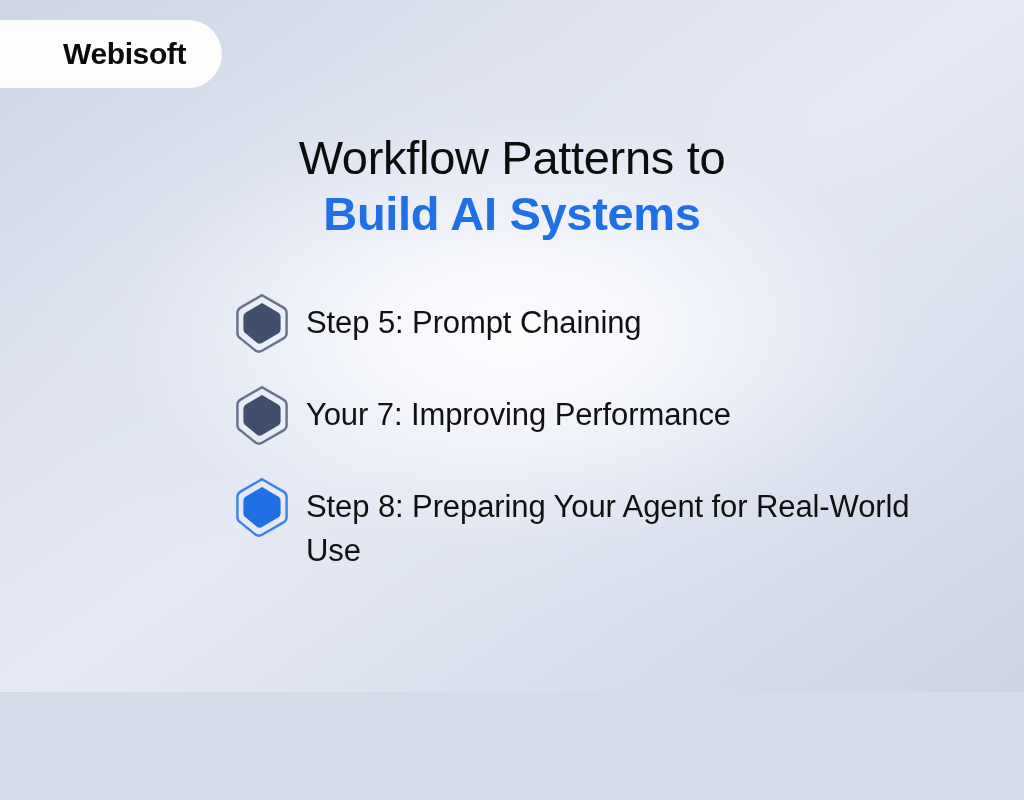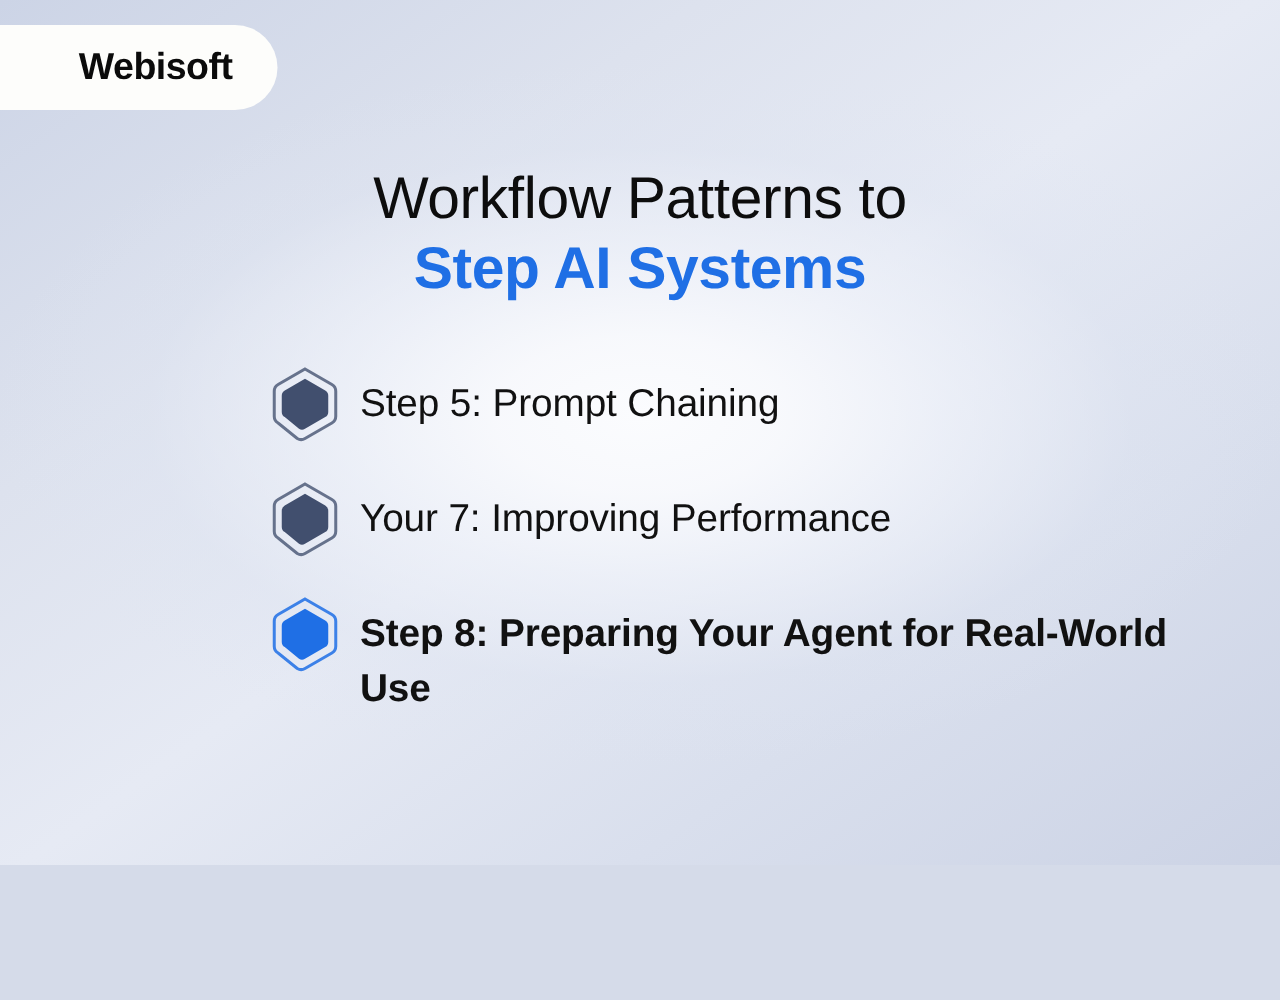--- a/index.html
+++ b/index.html
@@ -69,30 +69,30 @@
     font-size: 47px;
     font-weight: bold;
     color: #1f6fe5;
     line-height: 1.25;
     letter-spacing: -0.3px;
   }
 
   
   .steps {
     position: absolute;
-    left: 216px;
+    left: 234px;
     top: 292px;
     width: 740px;
   }
   .step-row {
     display: flex;
     align-items: flex-start;
     margin-bottom: 30px;
   }
-  .step-row:last-child { margin-bottom: 0; font-weight: bold; }
+  .step-row:last-child { margin-bottom: 0; }
 
   .hex-wrap {
     flex: 0 0 auto;
     width: 56px;
     height: 62px;
     margin-right: 16px;
     position: relative;
     top: 0px;
   }
   .hex-wrap svg { display: block; }
@@ -110,21 +110,21 @@
 <body>
 
 <div class="slide">
 
   <div class="logo-pill">
     <span class="logo-text">Webisoft</span>
   </div>
 
   <div class="title-block">
     <div class="title-line1">Workflow Patterns to</div>
-    <div class="title-line2">Step AI Systems</div>
+    <div class="title-line2">Build AI Systems</div>
   </div>
 
   <div class="steps">
 
     <div class="step-row">
       <span class="hex-wrap">
         <svg width="56" height="62" viewBox="0 0 56 62">
           <path d="M28 3.2 L49.5 15.6 Q52.6 17.4 52.6 21 L52.6 41 Q52.6 44.6 49.5 46.4 L28 58.8 Q24.9 60.6 21.8 58.8 L6.5 46.4 Q3.4 44.6 3.4 41 L3.4 21 Q3.4 17.4 6.5 15.6 Z" fill="none" stroke="#414f6e" stroke-width="2.4" opacity="0.78"></path>
           <path d="M28 11 L44.2 20.4 Q46.6 21.8 46.6 24.5 L46.6 37.5 Q46.6 40.2 44.2 41.6 L28 51 Q25.6 52.4 23.2 51 L11.8 41.6 Q9.4 40.2 9.4 37.5 L9.4 24.5 Q9.4 21.8 11.8 20.4 Z" fill="#414f6e"></path>
         </svg>

